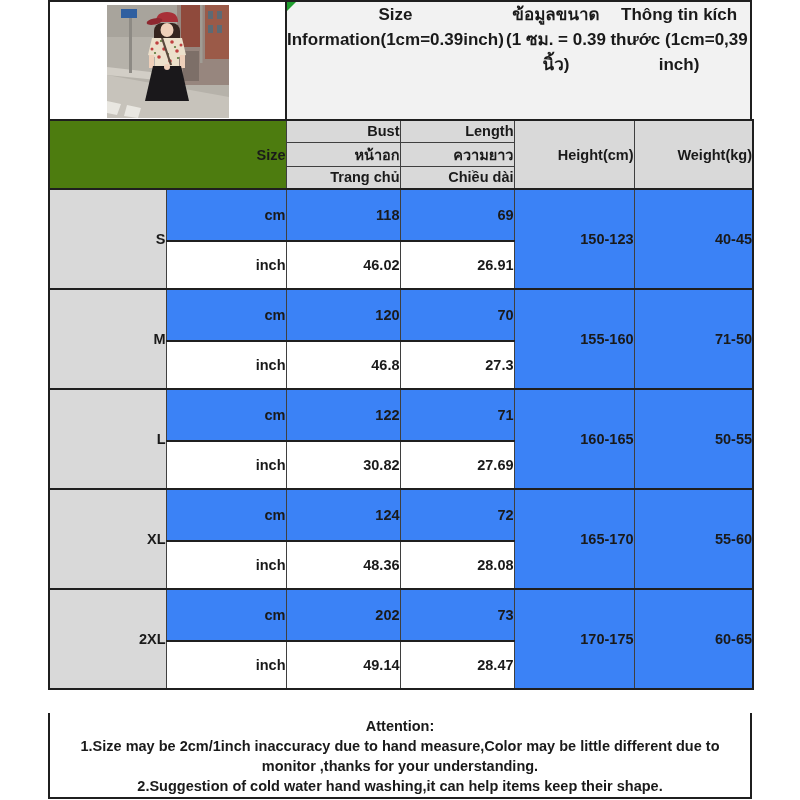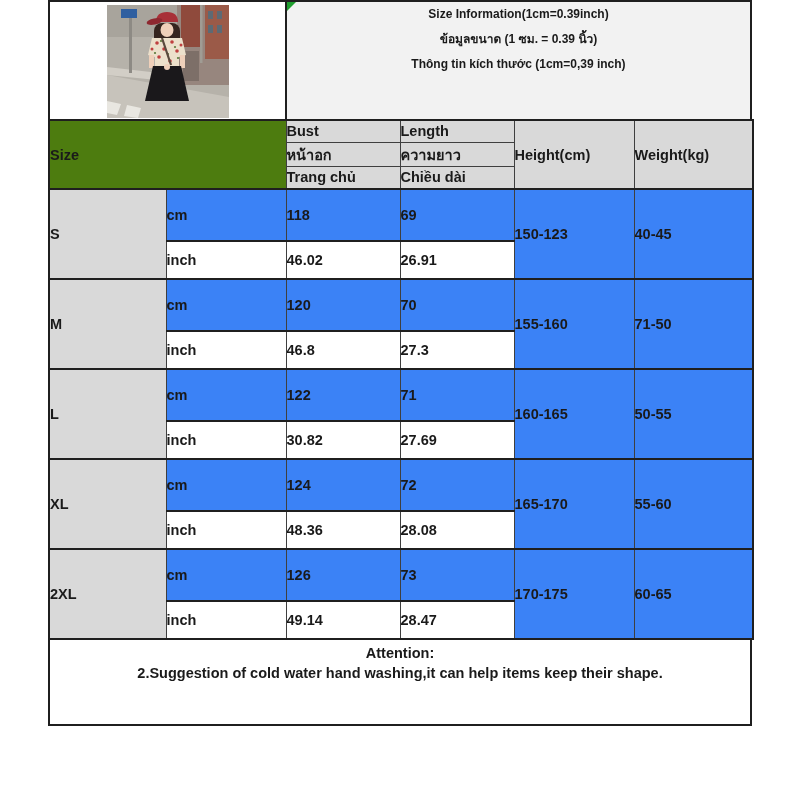--- a/index.html
+++ b/index.html
@@ -14,52 +14,53 @@
   .top-band{display:flex;height:119px;}
   .photo-cell{
     width:237px;box-sizing:border-box;background:#ffffff;position:relative;
     border:2.5px solid #1f1f1f;border-right:none;border-bottom:none;
     display:flex;align-items:flex-start;justify-content:center;
   }
   .photo-cell svg{display:block;margin-top:3px;}
   .info-box{
     flex:1;box-sizing:border-box;background:#f2f2f2;position:relative;
     border:2.5px solid #1f1f1f;border-bottom:none;
-    display:flex;flex-direction:column;justify-content:flex-start;
-    text-align:center;font-weight:bold;font-size:12px;line-height:25px;
+    display:flex;flex-direction:row;justify-content:flex-start;
+    text-align:center;font-weight:bold;font-size:17px;line-height:25px;
   }
   .corner-flag{
     position:absolute;top:0;left:0;width:0;height:0;
     border-top:9px solid #1f9e2e;border-right:9px solid transparent;
   }
 
   
   table.size-table{
     width:704px;border-collapse:collapse;table-layout:fixed;
     border:2.5px solid #1f1f1f;
   }
   table.size-table td{
-    border:1.5px solid #3f3f3f;text-align:left;vertical-align:middle;
+    border:1.5px solid #3f3f3f;text-align:right;vertical-align:middle;
     font-weight:bold;font-size:14.5px;padding:0;overflow:hidden;
   }
   .hdr{background:#d9d9d9;font-size:15px;}
   .size-big{font-size:31px;background:#4d7c0f;}
   .lbl{background:#d9d9d9;font-size:15px;}
   .lt{background:#3b82f6;}
   .wt{background:#ffffff;}
   .thick-b{border-bottom:2.5px solid #1f1f1f !important;}
   tr.hr1{height:22px;} tr.hr2{height:22px;} tr.hr3{height:23px;}
-  tr.rcm{height:52px;} tr.rin{height:38px;}
+  tr.rcm{height:52px;} tr.rin{height:48px;}
 
   
   .attention{
     box-sizing:border-box;height:86px;background:#ffffff;
     border:2.5px solid #1f1f1f;border-top:none;
     text-align:center;font-weight:bold;font-size:14.5px;line-height:20px;
     padding:3px 10px 0 10px;
+    margin-top:23px;
   }
 </style>
 </head>
 <body>
 
 <div class="sheet">
 
   <div class="top-band">
     <div class="photo-cell">
       <svg viewBox="0 0 122 113" width="122" height="113">
@@ -202,31 +203,32 @@
     </tr>
     <tr class="rin">
       <td class="wt thick-b">inch</td>
       <td class="wt thick-b">48.36</td>
       <td class="wt thick-b">28.08</td>
     </tr>
 
     <tr class="rcm">
       <td class="lbl" rowspan="2">2XL</td>
       <td class="lt thick-b">cm</td>
-      <td class="lt thick-b">126</td>
+      <td class="lt thick-b">202</td>
       <td class="lt thick-b">73</td>
       <td class="lt" rowspan="2">170-175</td>
       <td class="lt" rowspan="2">60-65</td>
     </tr>
     <tr class="rin">
       <td class="wt">inch</td>
       <td class="wt">49.14</td>
       <td class="wt">28.47</td>
     </tr>
   </tbody>
     </table>
 
   <div class="attention">
     <div>Attention:</div>
+    <div>1.Size may be 2cm/1inch inaccuracy due to hand measure,Color may be little different due to monitor ,thanks for your understanding.</div>
     <div>2.Suggestion of cold water hand washing,it can help items keep their shape.</div>
   </div>
 
 </div>
 
 </body></html>

